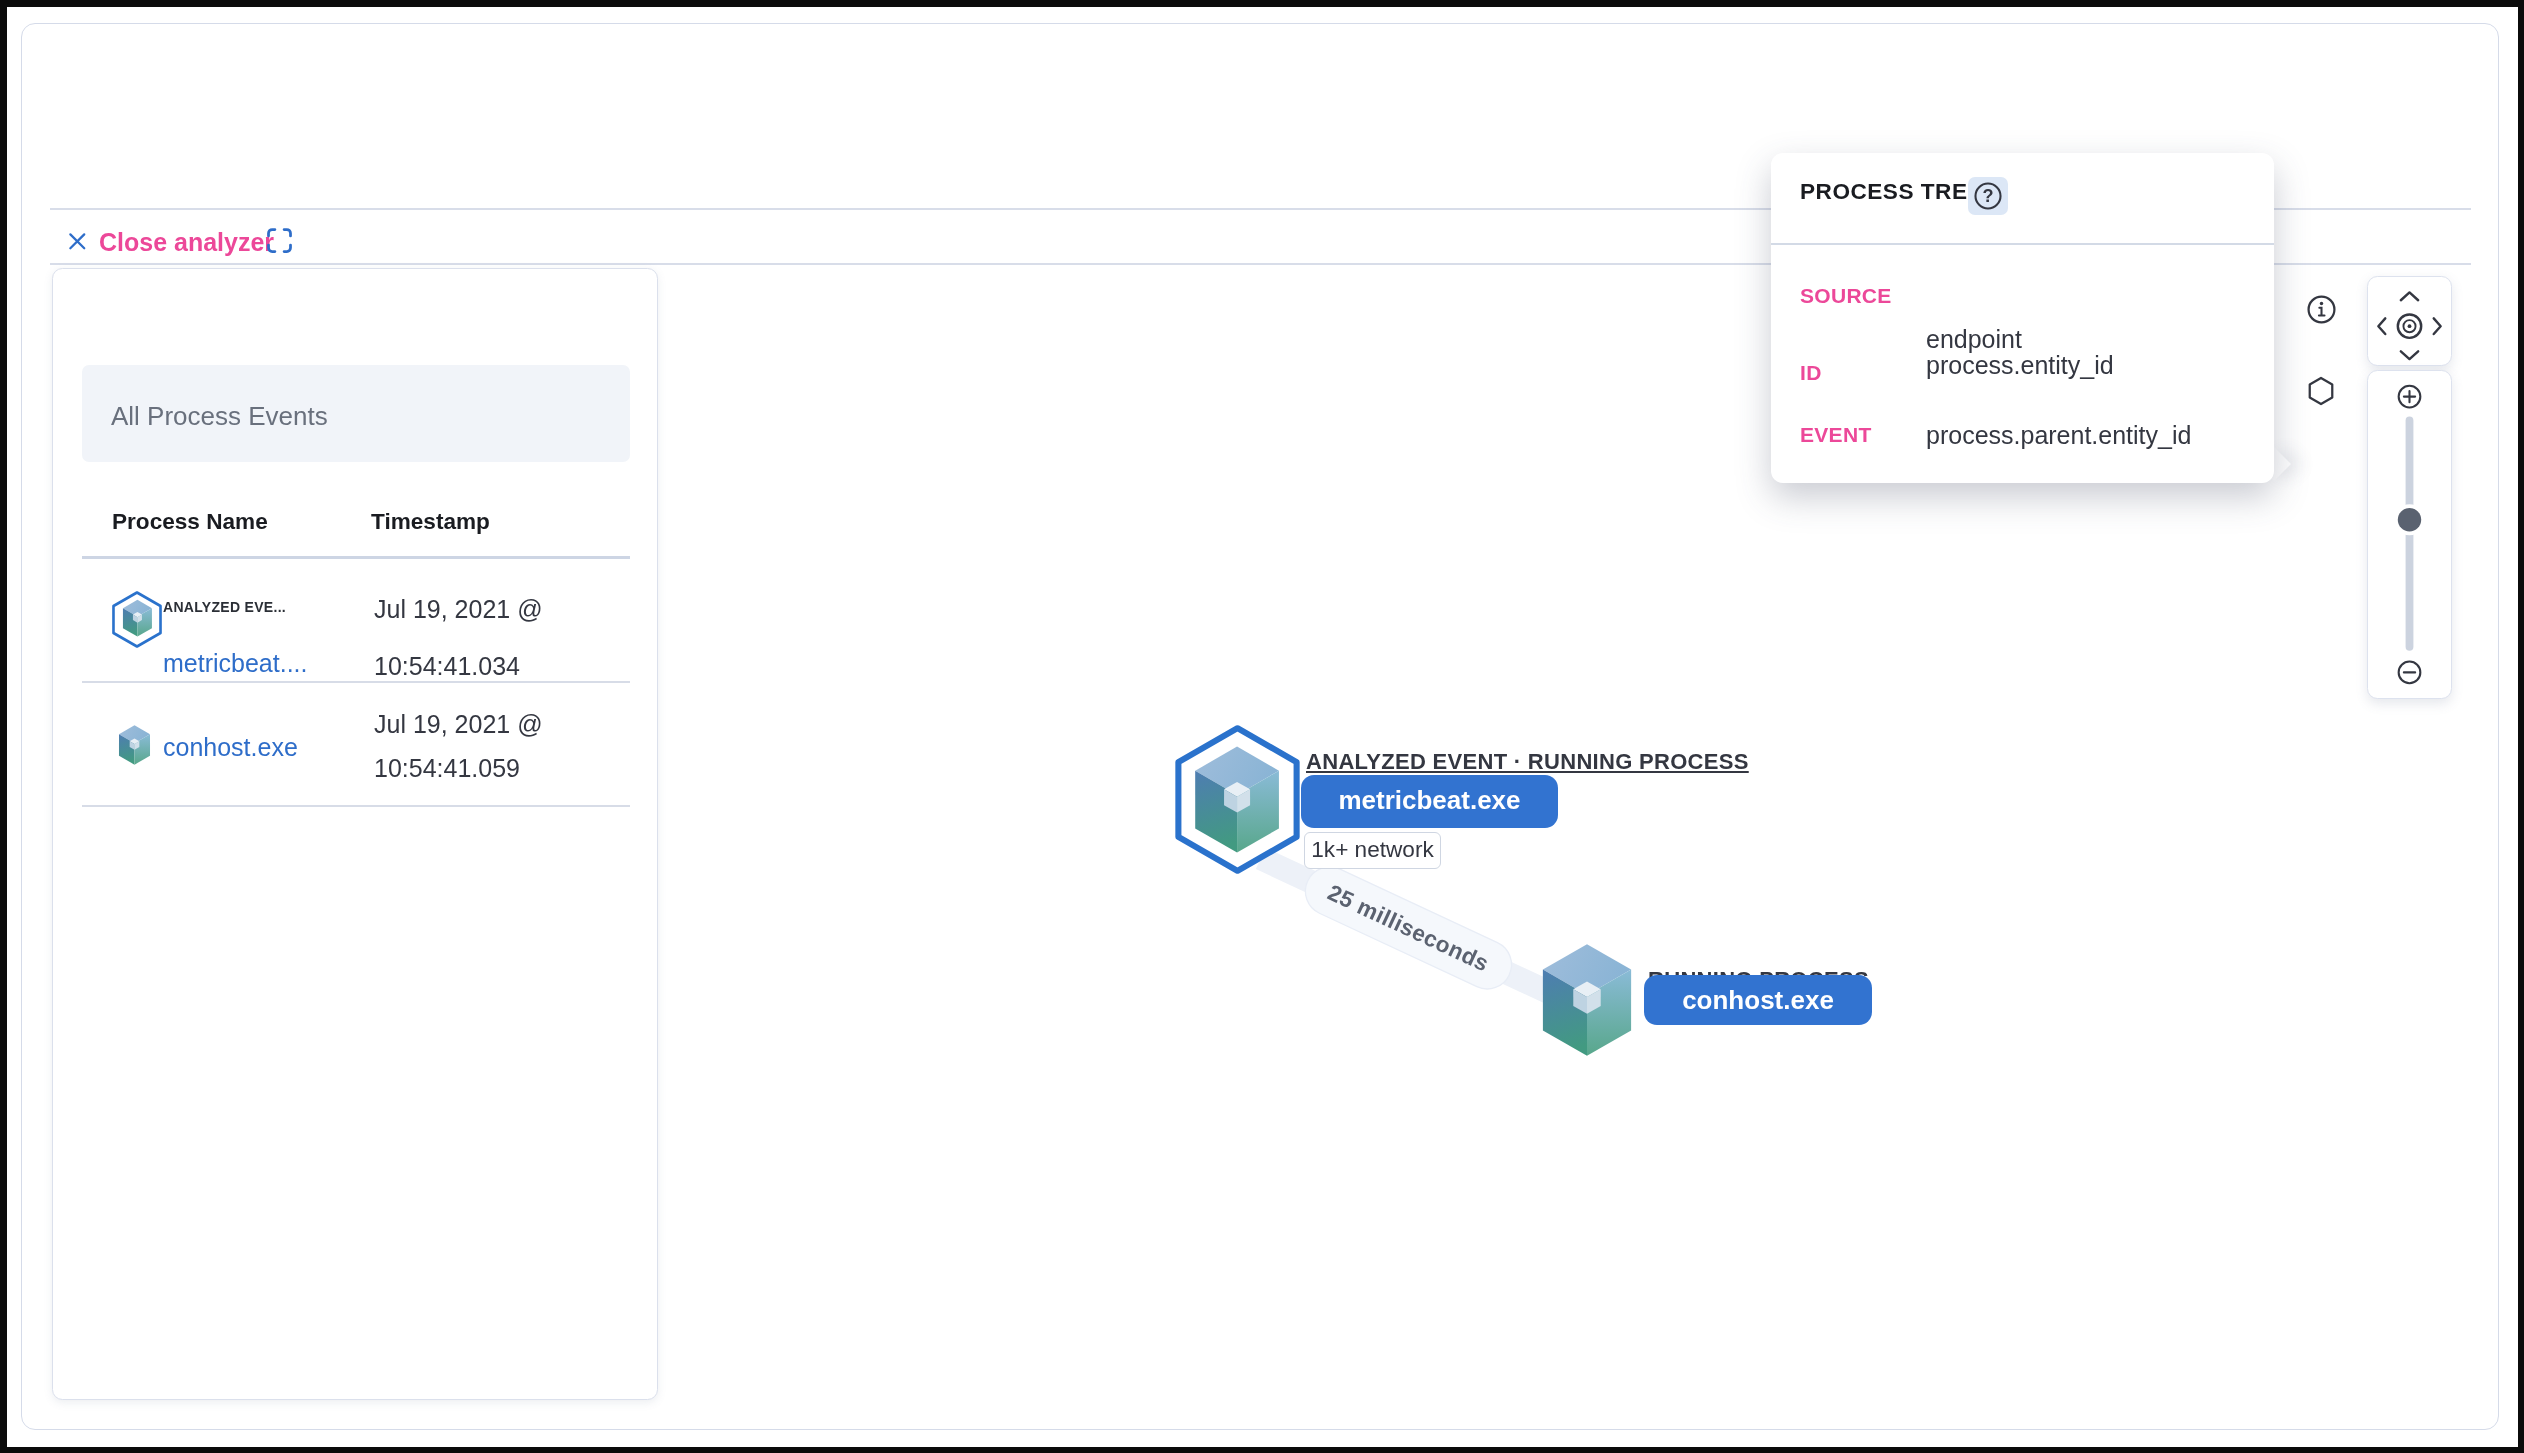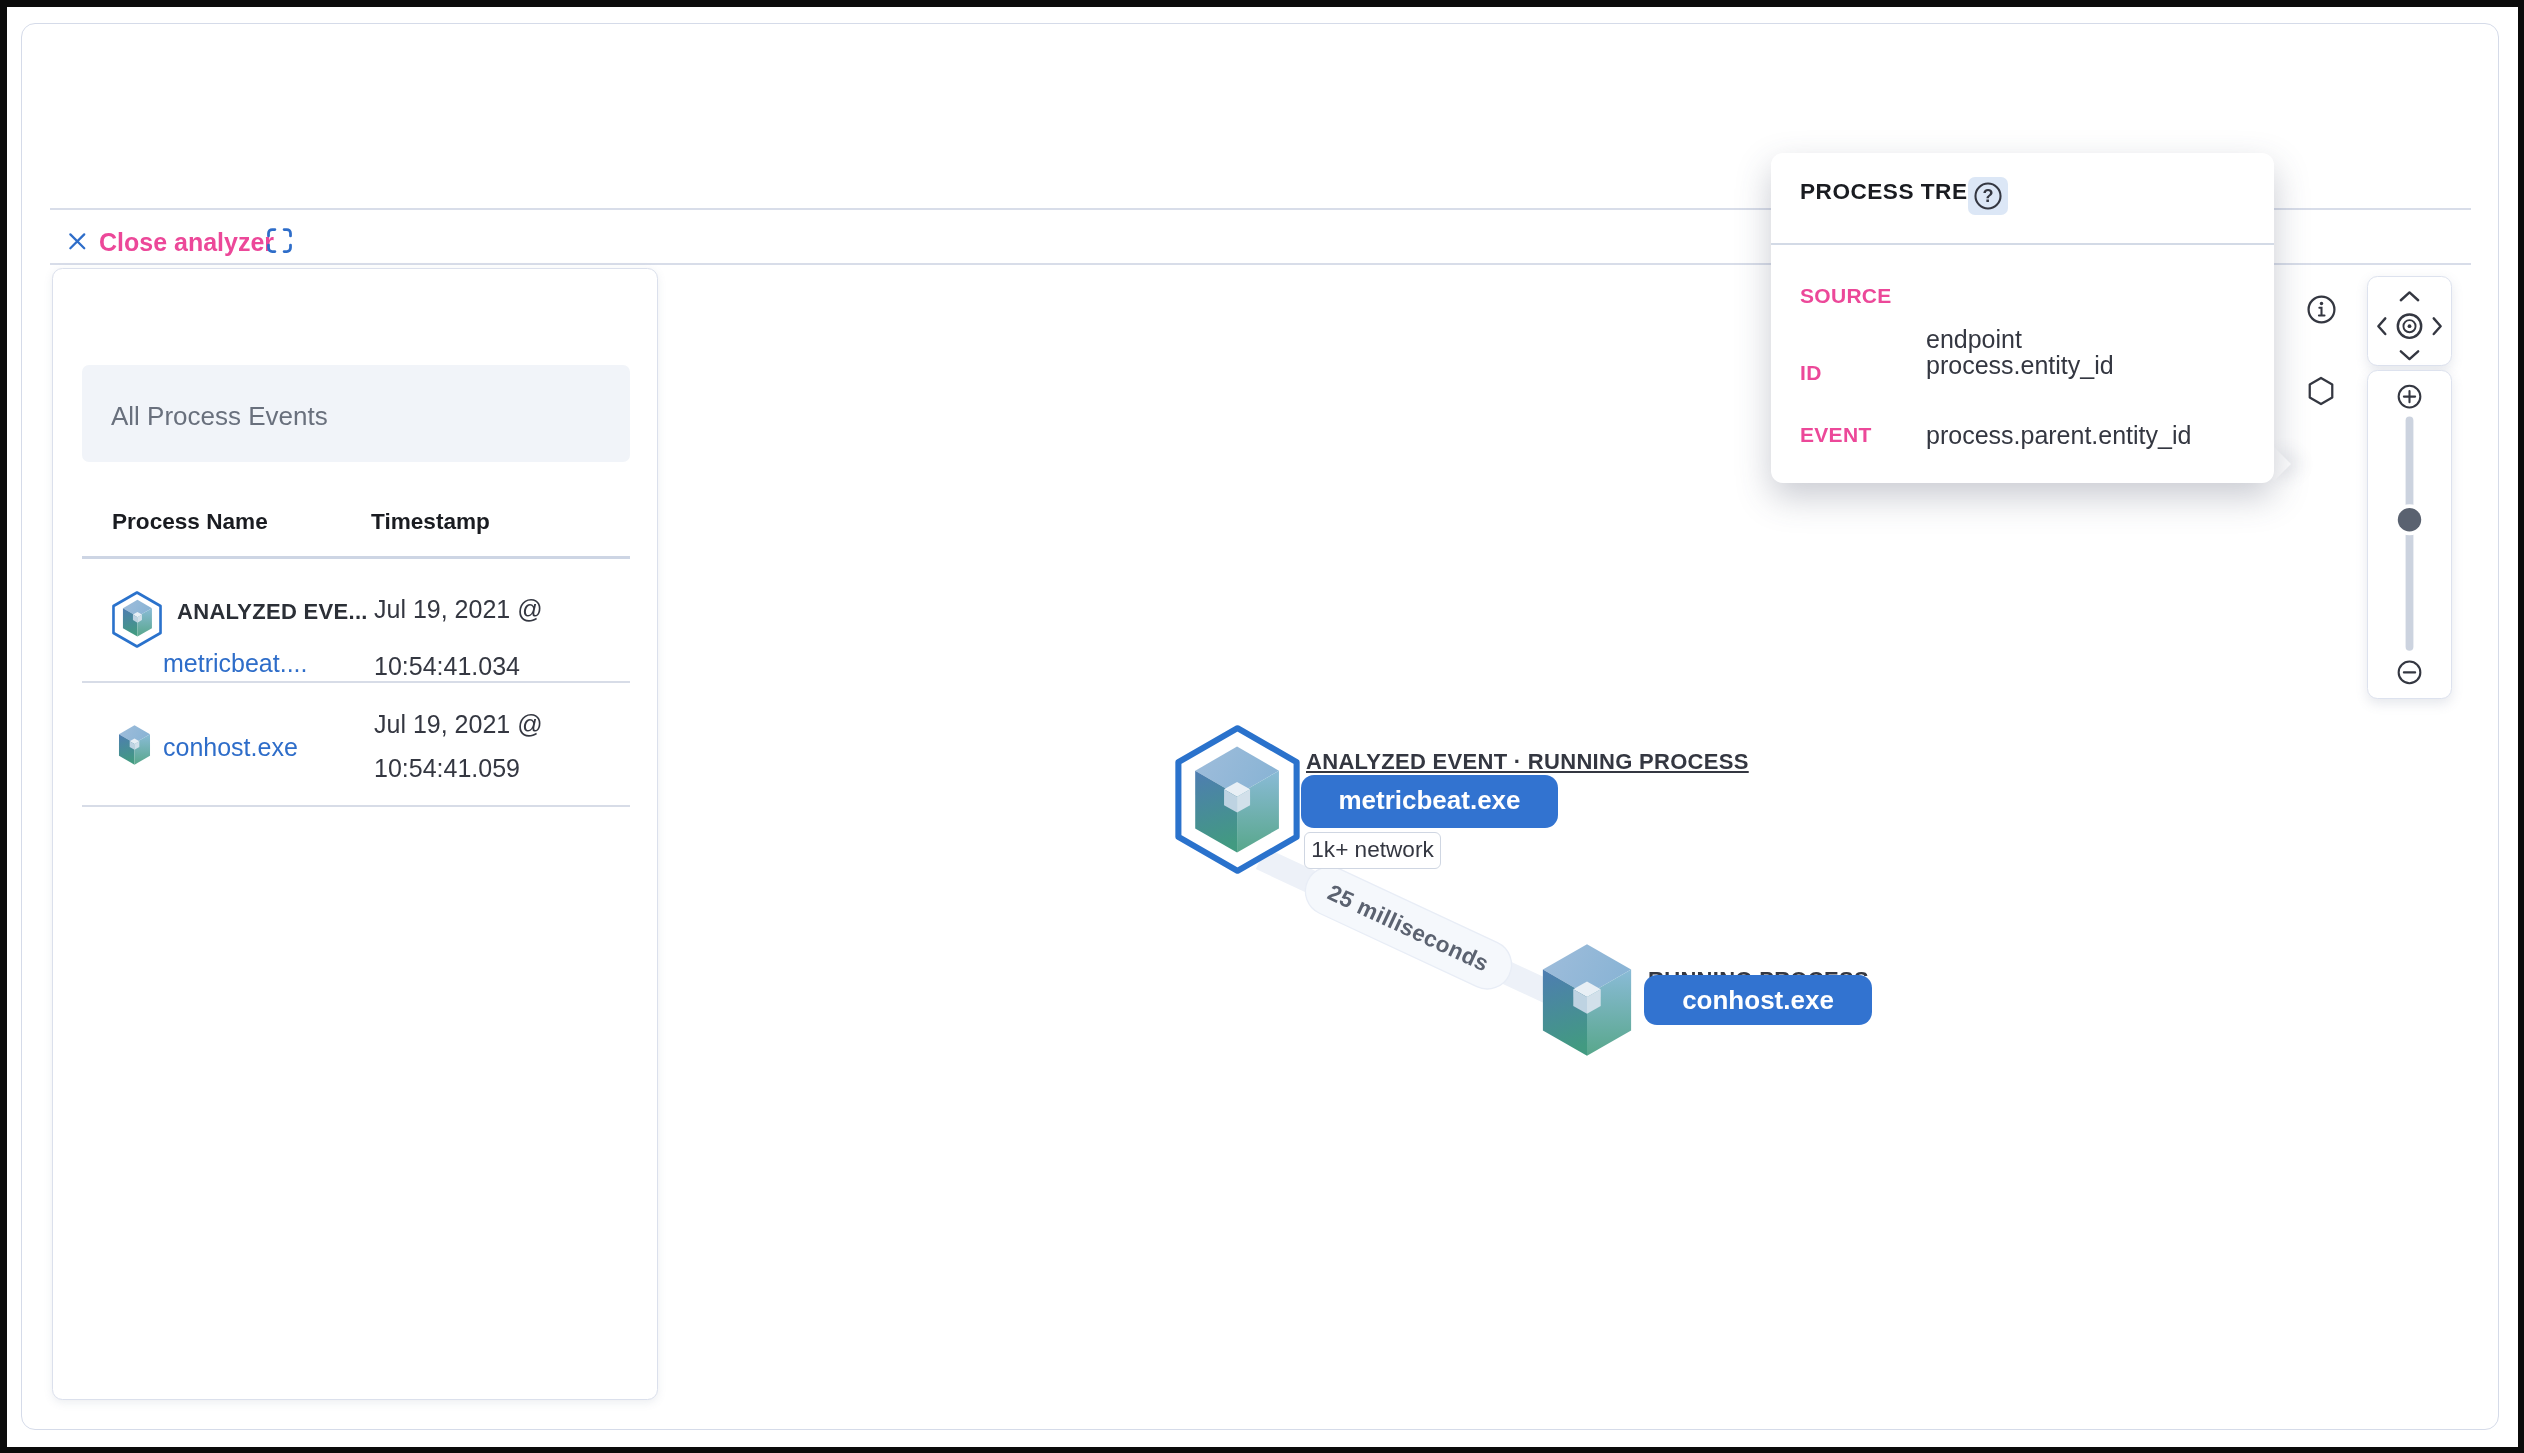--- a/index.html
+++ b/index.html
@@ -17,21 +17,21 @@
   .close-label { font-size:25px; font-weight:600; color:#ec4899; white-space:nowrap; cursor:pointer; }
 
   
   .card { left:52px; top:268px; width:606px; height:1132px; background:#fff;
           border:1.7px solid #dbe0ec; border-radius:10.4px; box-shadow:0 2.6px 8.7px rgba(108,120,150,.12); }
   .events-title-box { left:82px; top:365px; width:548px; height:97px; background:#f1f4f9; border-radius:7px; }
   .events-title { left:111px; top:401px; font-size:26px; color:#69707d; white-space:nowrap; }
   .th { font-size:22.6px; font-weight:700; color:#1a1c21; white-space:nowrap; }
   .table-line { left:82px; width:548px; background:#cdd5e4; height:2.6px; }
   .row-line { left:82px; width:548px; background:#d7dce7; height:1.7px; }
-  .row-tag { font-size:22px; font-weight:700; color:#2b2f36; letter-spacing:0.3px; white-space:nowrap;padding-left:14px; }
+  .row-tag { font-size:14px; font-weight:700; color:#2b2f36; letter-spacing:0.3px; white-space:nowrap; }
   .row-link { font-size:25px; font-weight:500; color:#2e6dc9; white-space:nowrap; cursor:pointer; }
   .ts { font-size:25px; color:#343741; white-space:nowrap; }
 
   
   .node-label { font-size:22px; font-weight:700; color:#343741; letter-spacing:0.3px; white-space:nowrap;text-decoration:underline; }
   .node-btn { background:#3273d0; border-radius:13px; color:#fff; font-size:26px; font-weight:700;
               text-align:center; cursor:pointer; }
   .node-badge { background:#fff; border:1.7px solid #cfd6e2; border-radius:6px; font-size:22.6px;
                 color:#343741; text-align:center; cursor:pointer; }
 

